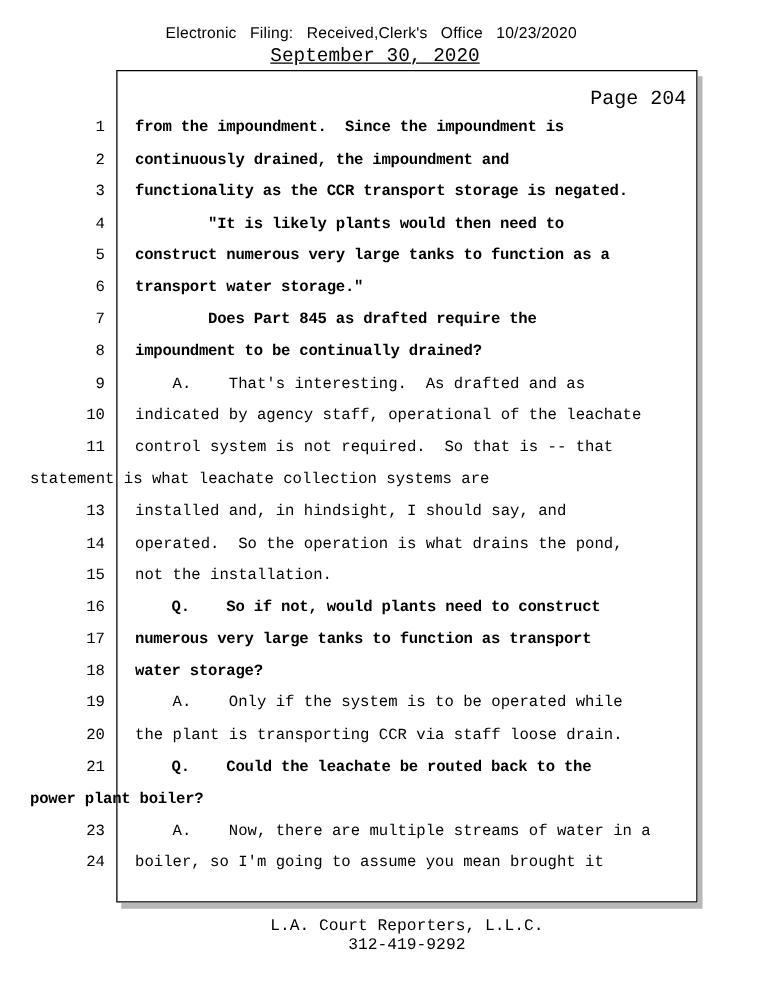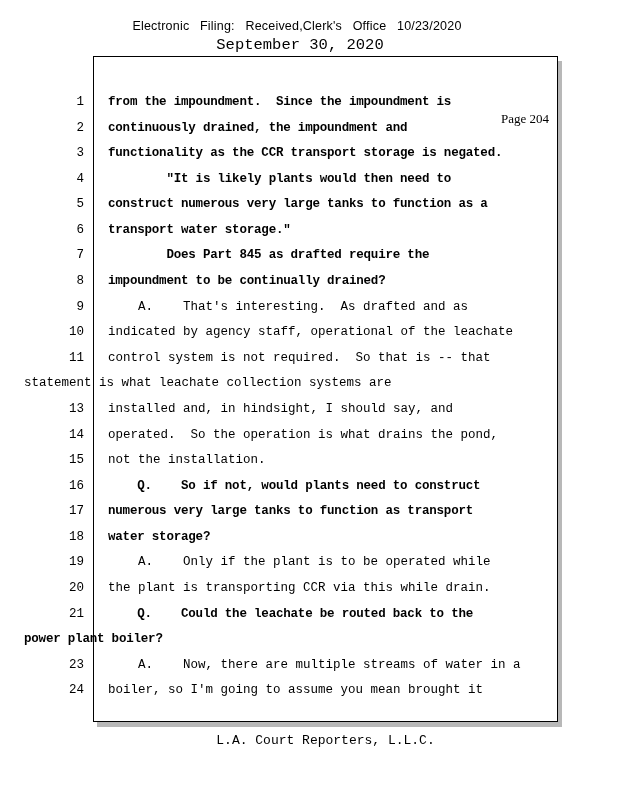--- a/index.html
+++ b/index.html
@@ -31,40 +31,40 @@
   }
   .hdr2 {
     position: absolute;
     top: 36px;
     left: 0;
     right: 18px;
     text-align: center;
     font-family: "Liberation Mono", monospace;
     font-size: 15.5px;
     white-space: pre;
+    text-decoration: underline;
   }
   
   .page-box {
     position: absolute;
     left: 93px;
     top: 56px;
     width: 463px;
     height: 664px;
     border: 1.5px solid #000000;
     background: transparent;
     box-shadow: 4px 5px 0 0 #b8b8b8;
   }
   .page-label {
     position: absolute;
     top: 13px;
     right: 8px;
-    font-family: Liberation Serif, serif;
-    font-size: 13px;
+    font-family: Liberation Mono, monospace;
+    font-size: 16px;
     white-space: pre;
-    margin-top: 41px;
   }
   
   .lines {
     position: absolute;
     top: 90px;
     left: 0;
     width: 618px;
   }
   .line {
     display: flex;
@@ -124,24 +124,25 @@
       <div class="line"><span class="num">9</span><span class="txt">    A.    That's interesting.  As drafted and as</span></div>
       <div class="line"><span class="num">10</span><span class="txt">indicated by agency staff, operational of the leachate</span></div>
       <div class="line"><span class="num">11</span><span class="txt">control system is not required.  So that is -- that</span></div>
       <div class="line"><span class="txt">statement is what leachate collection systems are</span></div>
       <div class="line"><span class="num">13</span><span class="txt">installed and, in hindsight, I should say, and</span></div>
       <div class="line"><span class="num">14</span><span class="txt">operated.  So the operation is what drains the pond,</span></div>
       <div class="line"><span class="num">15</span><span class="txt">not the installation.</span></div>
       <div class="line bold"><span class="num">16</span><span class="txt">    Q.    So if not, would plants need to construct</span></div>
       <div class="line bold"><span class="num">17</span><span class="txt">numerous very large tanks to function as transport</span></div>
       <div class="line bold"><span class="num">18</span><span class="txt">water storage?</span></div>
-      <div class="line"><span class="num">19</span><span class="txt">    A.    Only if the plant is to be operated while</span></div>
-      <div class="line"><span class="num">20</span><span class="txt">the plant is transporting CCR via this while drain.</span></div>
+      <div class="line"><span class="num">19</span><span class="txt">    A.    Only if the system is to be operated while</span></div>
+      <div class="line"><span class="num">20</span><span class="txt">the plant is transporting CCR via staff loose drain.</span></div>
       <div class="line bold"><span class="num">21</span><span class="txt">    Q.    Could the leachate be routed back to the</span></div>
       <div class="line bold"><span class="txt">power plant boiler?</span></div>
       <div class="line"><span class="num">23</span><span class="txt">    A.    Now, there are multiple streams of water in a</span></div>
       <div class="line"><span class="num">24</span><span class="txt">boiler, so I'm going to assume you mean brought it</span></div>
     </div>
 
   <div class="ftr ftr1">L.A. Court Reporters, L.L.C.</div>
 
+  <div class="ftr ftr2">312-419-9292</div>
 
 </div>
 
 </body></html>

